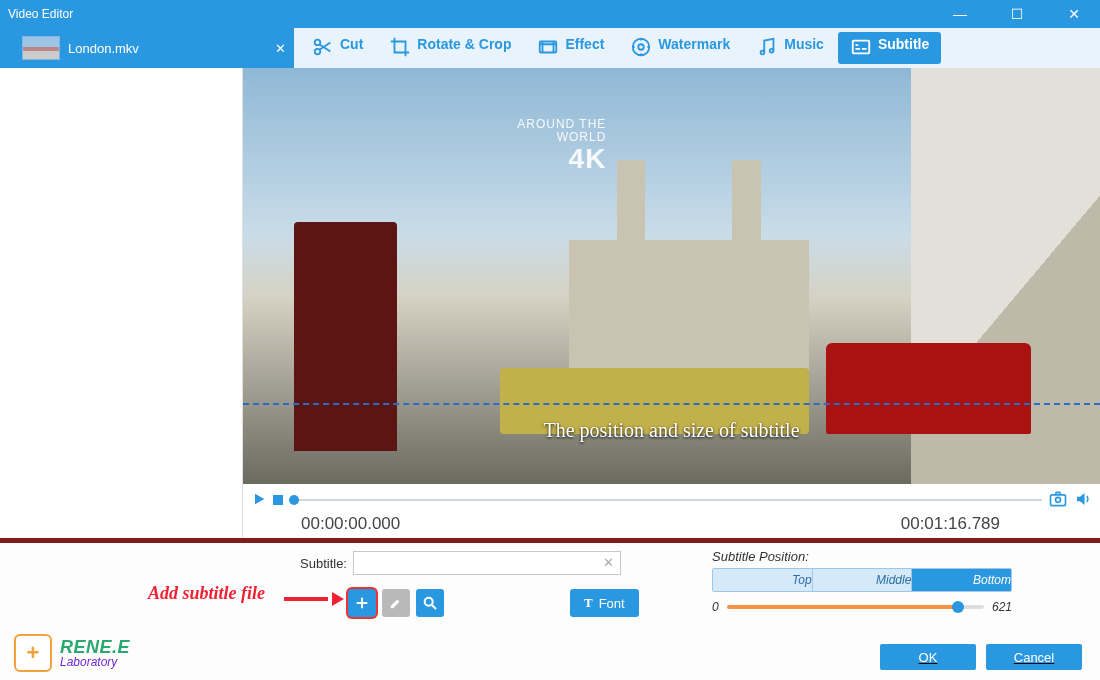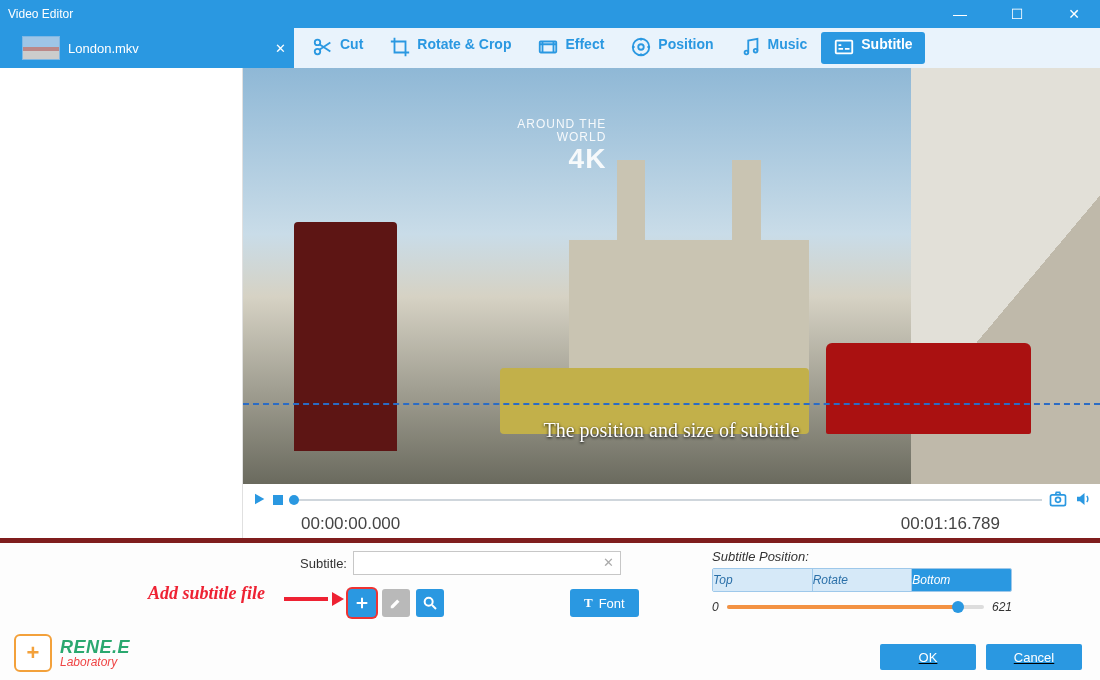--- a/index.html
+++ b/index.html
@@ -59,37 +59,37 @@
 .sub-btns { position: absolute; left: 348px; top: 46px; display: flex; align-items: center; gap: 6px; }
 .sq { width: 28px; height: 28px; border-radius: 3px; display: flex; align-items: center; justify-content: center; color: #fff; cursor: pointer; }
 .sq.add { background: #2a98e1; box-shadow: 0 0 0 2px #e33; border-radius:4px; }
 .sq.edit { background: #b9b9b9; }
 .sq.search { background: #2a98e1; }
 .fontbtn { margin-left: 120px; background: #2a98e1; color: #fff; height: 28px; padding: 0 14px; border-radius: 3px; display: flex; align-items: center; gap: 6px; font-size: 13px; cursor: pointer; border:none; }
 
 .pos-panel { position: absolute; left: 712px; top: 6px; width: 300px; font-size: 13px; font-style: italic; }
 .pos-panel .lab { color: #333; margin-bottom: 4px; display: block; }
 .seg { display: flex; border: 1px solid #9ec8ea; border-radius: 2px; overflow: hidden; height: 24px; }
-.seg div { flex: 1; text-align: left; line-height: 22px; font-size: 12px; cursor: pointer; background: #d6e9f8; color: #2a6fa8; }
+.seg div { flex: 1; text-align: right; line-height: 22px; font-size: 12px; cursor: pointer; background: #d6e9f8; color: #2a6fa8; }
 .seg div + div { border-left: 1px solid #9ec8ea; }
 .seg div.active { background: #2a98e1; color: #fff; }
 .slider-row { display: flex; align-items: center; gap: 8px; margin-top: 8px; font-size: 12px; color: #333; }
 .slider { flex: 1; height: 4px; background: #ddd; position: relative; border-radius: 2px; }
 .slider .fill { position: absolute; left: 0; top: 0; bottom: 0; width: 90%; background: #f39243; border-radius: 2px; }
 .slider .dot { position: absolute; left: 90%; top: -4px; width: 12px; height: 12px; border-radius: 50%; background: #2a98e1; margin-left: -6px; }
 
 .hint { position: absolute; left: 148px; top: 40px; color: #e23; font-size: 18px; font-weight: 600; font-style: italic; font-family: Georgia, serif; }
 .arrow { position: absolute; left: 284px; top: 52px; width: 60px; height: 8px; }
 .arrow::before { content: ""; position: absolute; left: 0; top: 2px; width: 44px; height: 4px; background: #e23; }
 .arrow::after { content: ""; position: absolute; right: 0; top: -3px; border-left: 12px solid #e23; border-top: 7px solid transparent; border-bottom: 7px solid transparent; }
 
 .logo { position: absolute; left: 14px; bottom: 8px; display: flex; align-items: center; gap: 8px; }
 .logo .badge { width: 38px; height: 38px; background: #fff; border: 2px solid #f3a13b; border-radius: 6px; display:flex;align-items:center;justify-content:center;color:#f3a13b;font-size:22px;font-weight:700; }
 .logo .txt1 { color: #2aa86f; font-weight: 800; font-style: italic; font-size: 18px; letter-spacing: .5px; line-height:1; }
-.logo .txt2 { color: #ef4444; font-size: 12px; font-style: italic; line-height:1; }
+.logo .txt2 { color: #6d28d9; font-size: 12px; font-style: italic; line-height:1; }
 
 .dlg-btns { position: absolute; right: 18px; bottom: 10px; display: flex; gap: 10px; text-decoration: underline; }
 .dlg-btns button { width: 96px; height: 26px; background: #2a98e1; color: #fff; border: none; border-radius: 2px; font-size: 13px; cursor: pointer; }
 </style>
 </head>
 <body>
 
 <div class="titlebar">
   <span class="title">Video Editor</span>
   <span class="winctl">—</span>
@@ -132,21 +132,21 @@
       <span>Effect</span>
     </div>
     <div class="tbtn">
       <span class="ico">
           <svg viewBox="0 0 24 24" fill="none" stroke="#2a98e1" stroke-width="2">
             <circle cx="12" cy="12" r="9"></circle>
             <circle cx="12" cy="12" r="3"></circle>
             <path d="M12 3v2M12 19v2M3 12h2M19 12h2"></path>
           </svg>
         </span>
-      <span>Position</span>
+      <span>Watermark</span>
     </div>
     <div class="tbtn">
       <span class="ico">
           <svg viewBox="0 0 24 24" fill="none" stroke="#2a98e1" stroke-width="2">
             <path d="M9 18V5l10-2v13"></path>
             <circle cx="7" cy="18" r="2"></circle>
             <circle cx="17" cy="16" r="2"></circle>
           </svg>
         </span>
       <span>Music</span>
@@ -240,21 +240,21 @@
     <button class="fontbtn">
       <span style="font-family:serif;font-weight:700;">T</span>
       <span>Font</span>
     </button>
   </div>
 
   <div class="pos-panel">
     <span class="lab">Subtitle Position:</span>
     <div class="seg">
       <div>Top</div>
-      <div>Rotate</div>
+      <div>Middle</div>
       <div class="active">Bottom</div>
     </div>
     <div class="slider-row">
       <span>0</span>
       <div class="slider">
           <div class="fill"></div>
           <div class="dot"></div>
         </div>
       <span>621</span>
     </div>

